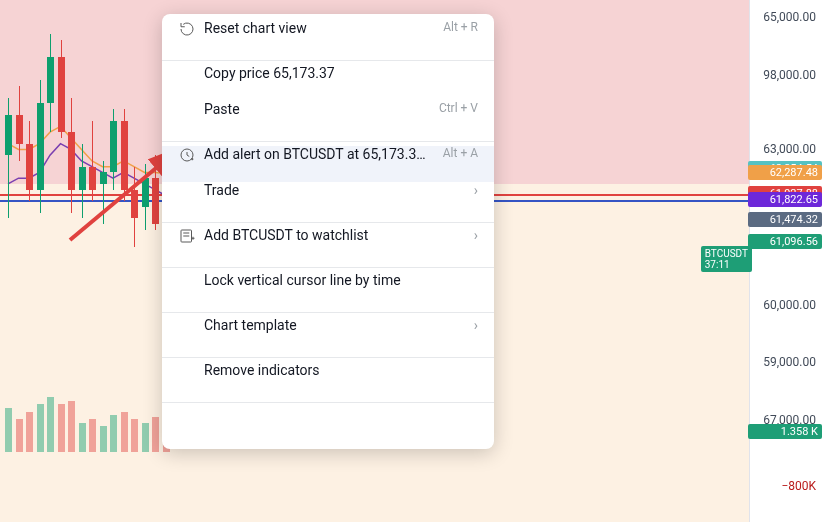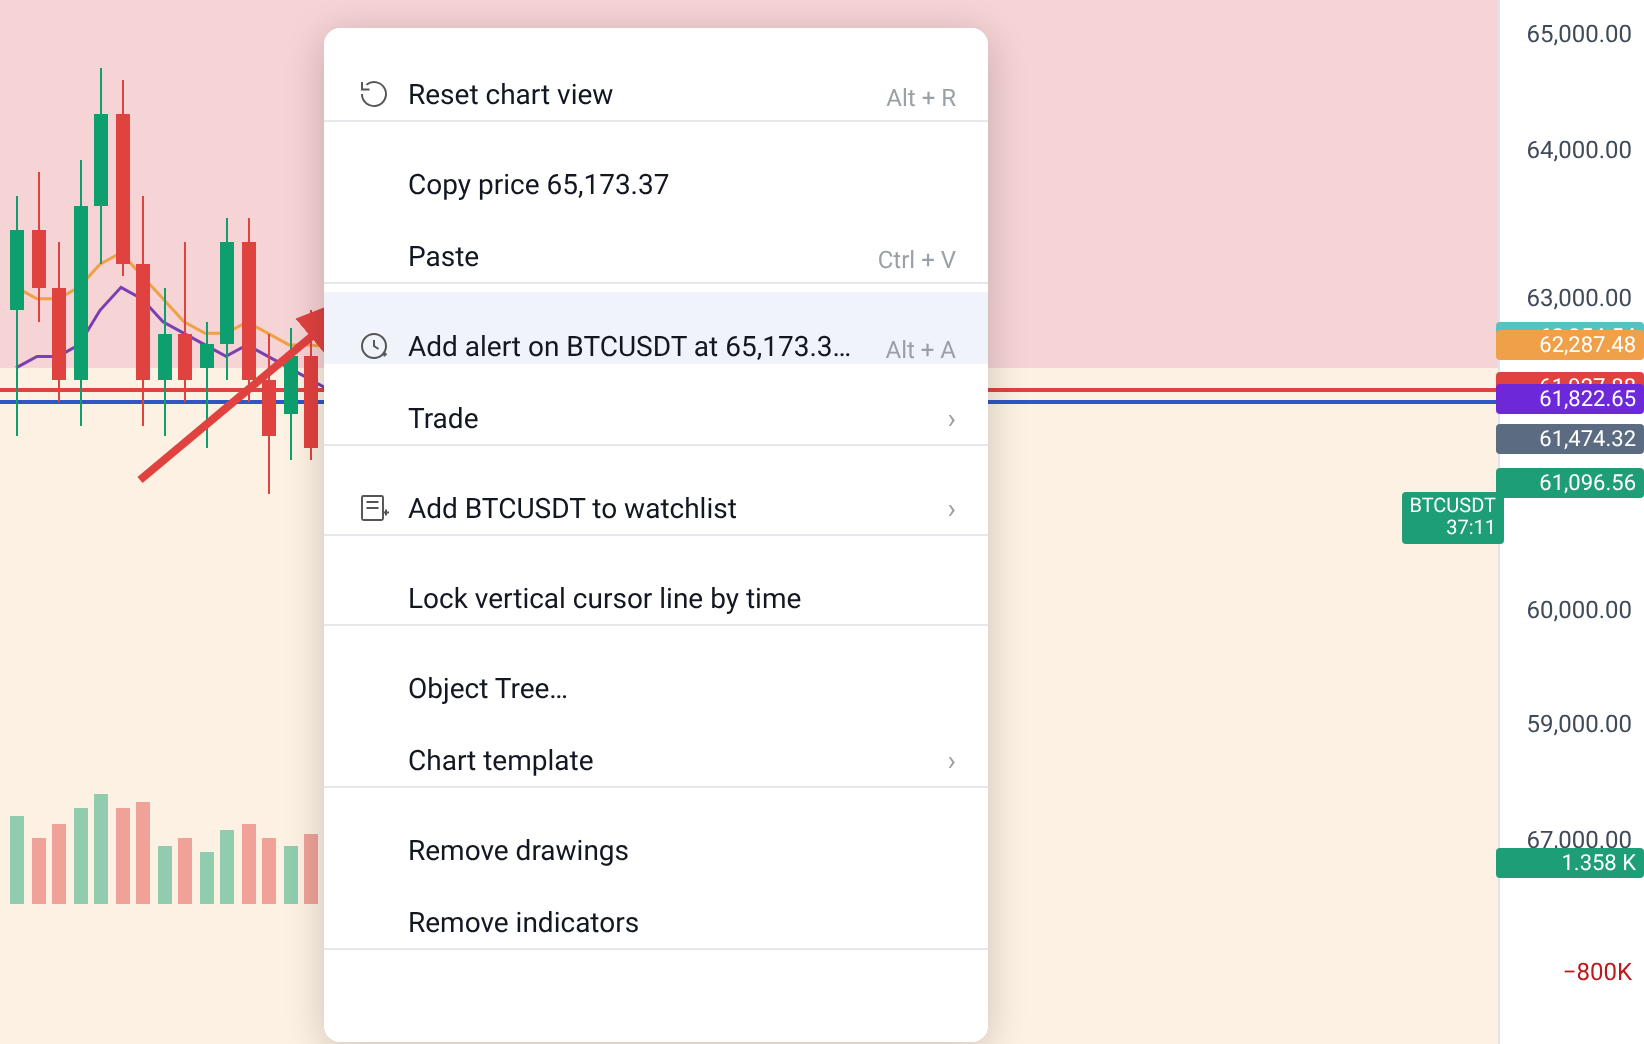--- a/index.html
+++ b/index.html
@@ -9,42 +9,42 @@
   #zone-upper{position:absolute;left:0;right:0;top:0;height:184px;background:#f6d3d4;}
   #zone-lower{position:absolute;left:0;right:0;top:184px;bottom:0;background:#fdf1e3;}
   .hline{position:absolute;left:0;right:0;height:0;}
   .hline.red{border-top:2px solid #e0423f;}
   .hline.blue{border-top:2px solid #3554c4;}
   
   #axis{position:absolute;right:0;top:0;width:72px;height:100%;background:#fff;border-left:1px solid #e0e3eb;}
   .tick{position:absolute;right:6px;font-size:12px;color:#414a58;transform:translateY(-50%);}
   .badge{position:absolute;right:0;width:66px;padding:1px 4px;font-size:11px;color:#fff;text-align:right;border-radius:2px;}
   .vol-tick{position:absolute;right:6px;font-size:12px;color:#b91c1c;transform:translateY(-50%);}
-  .sym-badge{position:absolute;right:70px;background:#1e9e76;color:#fff;font-size:10px;padding:2px 4px;border-radius:2px;line-height:1.1;text-align:right;}
+  .sym-badge{position:absolute;right:70px;background:#1e9e76;color:#fff;font-size:10px;padding:2px 4px;border-radius:2px;line-height:1.1;text-align:left;}
   .sym-badge .tm{font-size:10px;}
   .vol-badge{position:absolute;right:0;width:66px;padding:1px 4px;font-size:11px;color:#fff;text-align:right;border-radius:2px;background:#1e9e76;}
   
   .candle{position:absolute;width:7px;}
   .candle .wick{position:absolute;left:3px;width:1px;background:#000;}
   .candle .body{position:absolute;left:0;width:7px;}
   .candle.up .body{background:#0e9f6e;}
   .candle.up .wick{background:#0e9f6e;}
   .candle.dn .body{background:#e0423f;}
   .candle.dn .wick{background:#e0423f;}
   
   svg.ma{position:absolute;left:0;top:0;}
   
   .vbar{position:absolute;bottom:70px;width:7px;}
   .vbar.up{background:rgba(14,159,110,.45);}
   .vbar.dn{background:rgba(224,66,63,.45);}
   
   #arrow{position:absolute;pointer-events:none;}
   
   #menu{position:absolute;width:332px;background:#fff;border-radius:8px;box-shadow:0 4px 20px rgba(0,0,0,.2);padding:6px 0;}
-  .mitem{display:flex;align-items:flex-end;height:36px;padding:0 16px;cursor:default;}
+  .mitem{display:flex;align-items:flex-start;height:36px;padding:0 16px;cursor:default;}
   .mitem:hover,.mitem.hov{background:#f0f3fa;}
   .micon{width:26px;display:flex;align-items:center;justify-content:flex-start;color:#555;}
   .micon svg{width:18px;height:18px;stroke:#555;stroke-width:1.3;fill:none;}
   .mlabel{flex:1;font-size:14px;color:#131722;white-space:nowrap;overflow:hidden;text-overflow:ellipsis;}
   .mhint{font-size:12px;color:#9aa0a6;margin-left:12px;}
   .marrow{color:#9aa0a6;font-size:14px;margin-left:10px;}
   .msep{height:1px;background:#e6e8eb;margin:4px 0;}
 </style>
 </head>
 <body>
@@ -152,21 +152,21 @@
       <path d="M0,0 L9,3 L0,6 Z" fill="#e0423f"></path>
           </marker>
         </defs>
     <line x1="30" y1="170" x2="140" y2="78" stroke="#e0423f" stroke-width="4" marker-end="url(#ah)"></line>
   </svg>
 </div>
 
 <div id="axis">
   <div id="ticks">
         <div class="tick" style="top: 17px;">65,000.00</div>
-        <div class="tick" style="top: 74.5714px;">64,000.00</div>
+        <div class="tick" style="top: 74.5714px;">98,000.00</div>
         <div class="tick" style="top: 149px;">63,000.00</div>
         <div class="tick" style="top: 304.857px;">60,000.00</div>
         <div class="tick" style="top: 362.429px;">59,000.00</div>
         <div class="tick" style="top: 420px;">67,000.00</div>
       </div>
   <div id="badges">
         <div class="badge" style="top: 161.303px; background: rgb(86, 194, 194);">62,354.54</div>
         <div class="badge" style="top: 165.164px; background: rgb(240, 160, 72);">62,287.48</div>
         <div class="badge" style="top: 185.866px; background: rgb(224, 66, 63);">61,927.88</div>
         <div class="badge" style="top: 191.925px; background: #6d28d9;">61,822.65</div>
@@ -235,35 +235,27 @@
   <div class="msep"></div>
 
   <div class="mitem">
     <span class="micon"></span>
     <span class="mlabel">Lock vertical cursor line by time</span>
   </div>
   <div class="msep"></div>
 
   <div class="mitem">
     <span class="micon"></span>
-    <span class="mlabel">Object Tree…</span>
-  </div>
-  <div class="mitem">
-    <span class="micon"></span>
     <span class="mlabel">Chart template</span>
     <span class="marrow">›</span>
   </div>
   <div class="msep"></div>
 
   <div class="mitem">
     <span class="micon"></span>
-    <span class="mlabel">Remove drawings</span>
-  </div>
-  <div class="mitem">
-    <span class="micon"></span>
     <span class="mlabel">Remove indicators</span>
   </div>
   <div class="msep"></div>
 
   <div class="mitem">
     
     
   </div>
 </div>
 

